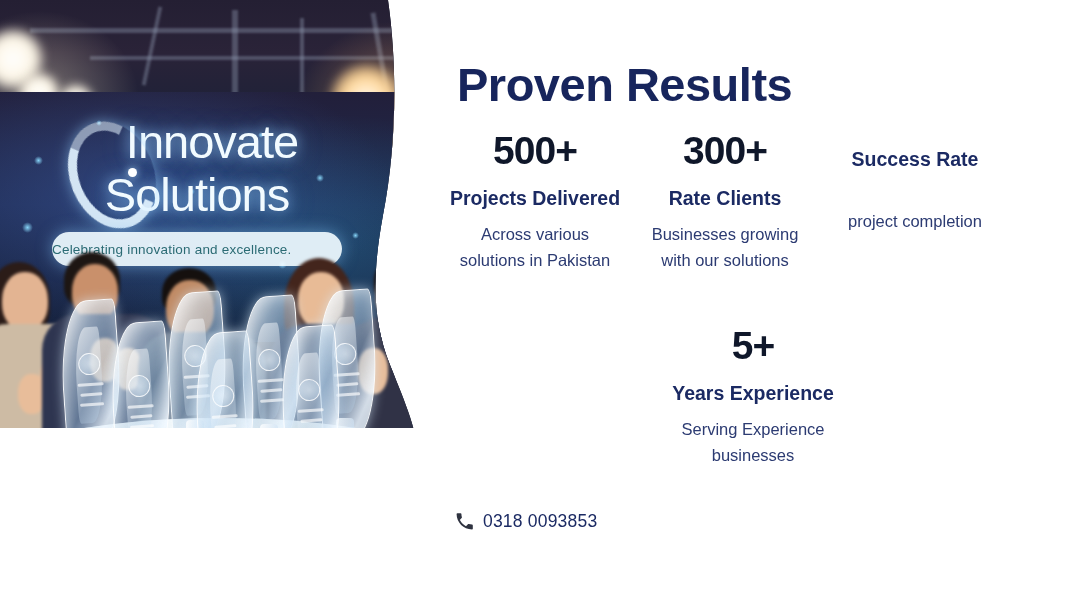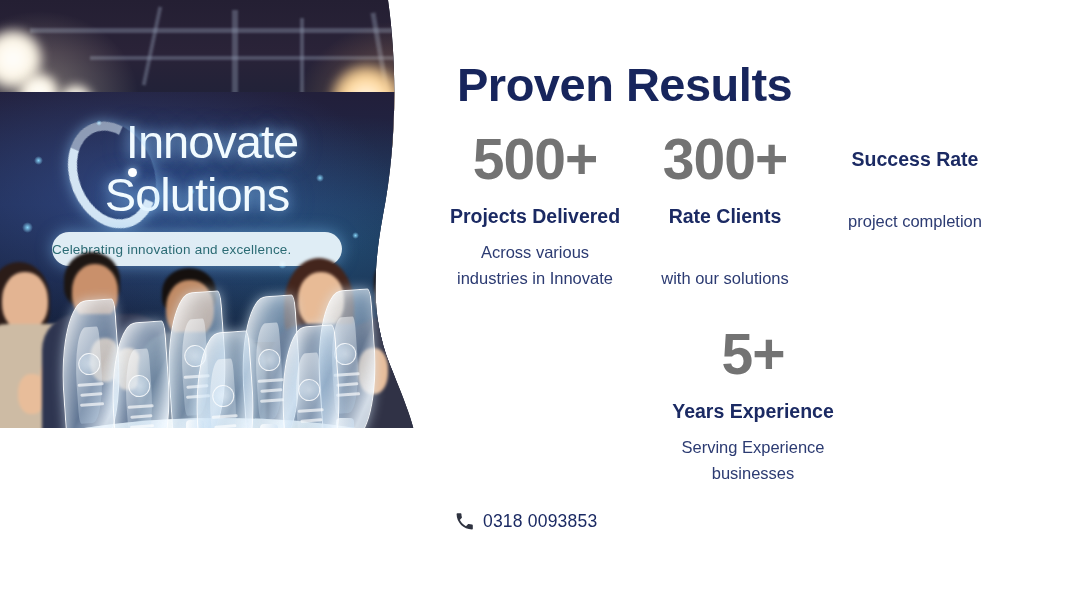--- a/index.html
+++ b/index.html
@@ -230,23 +230,23 @@
   .stats-row.row2 {
     top: 326px;
     justify-content: center;
   }
   .stat {
     width: 190px;
     text-align: center;
     padding: 0 4px;
   }
   .stat-value {
-    font-size: 57px;
+    font-size: 39px;
     font-weight: bold;
-    color: #737373;
+    color: #0f172a;
     line-height: 1.0;
     letter-spacing: -1px;
   }
   .stat-label {
     margin-top: 17px;
     font-size: 19.5px;
     font-weight: bold;
     color: #1b2a63;
     line-height: 1.15;
     white-space: nowrap;
@@ -500,29 +500,29 @@
 
     <h1 class="heading">Proven Results</h1>
 
     <div class="stats-row row1">
 
       <div class="stat">
         <div class="stat-value">500+</div>
         <div class="stat-label">Projects Delivered</div>
         <div class="stat-desc">
           <span>Across various</span><br>
-          <span>industries in Innovate</span>
+          <span>solutions in Pakistan</span>
         </div>
       </div>
 
       <div class="stat">
         <div class="stat-value">300+</div>
         <div class="stat-label">Rate Clients</div>
         <div class="stat-desc">
-          <br>
+          <span>Businesses growing</span><br>
           <span>with our solutions</span>
         </div>
       </div>
 
       <div class="stat">
         <div class="stat-label">Success Rate</div>
         <div class="stat-desc">
           <br>
           <span>project completion</span>
         </div>

